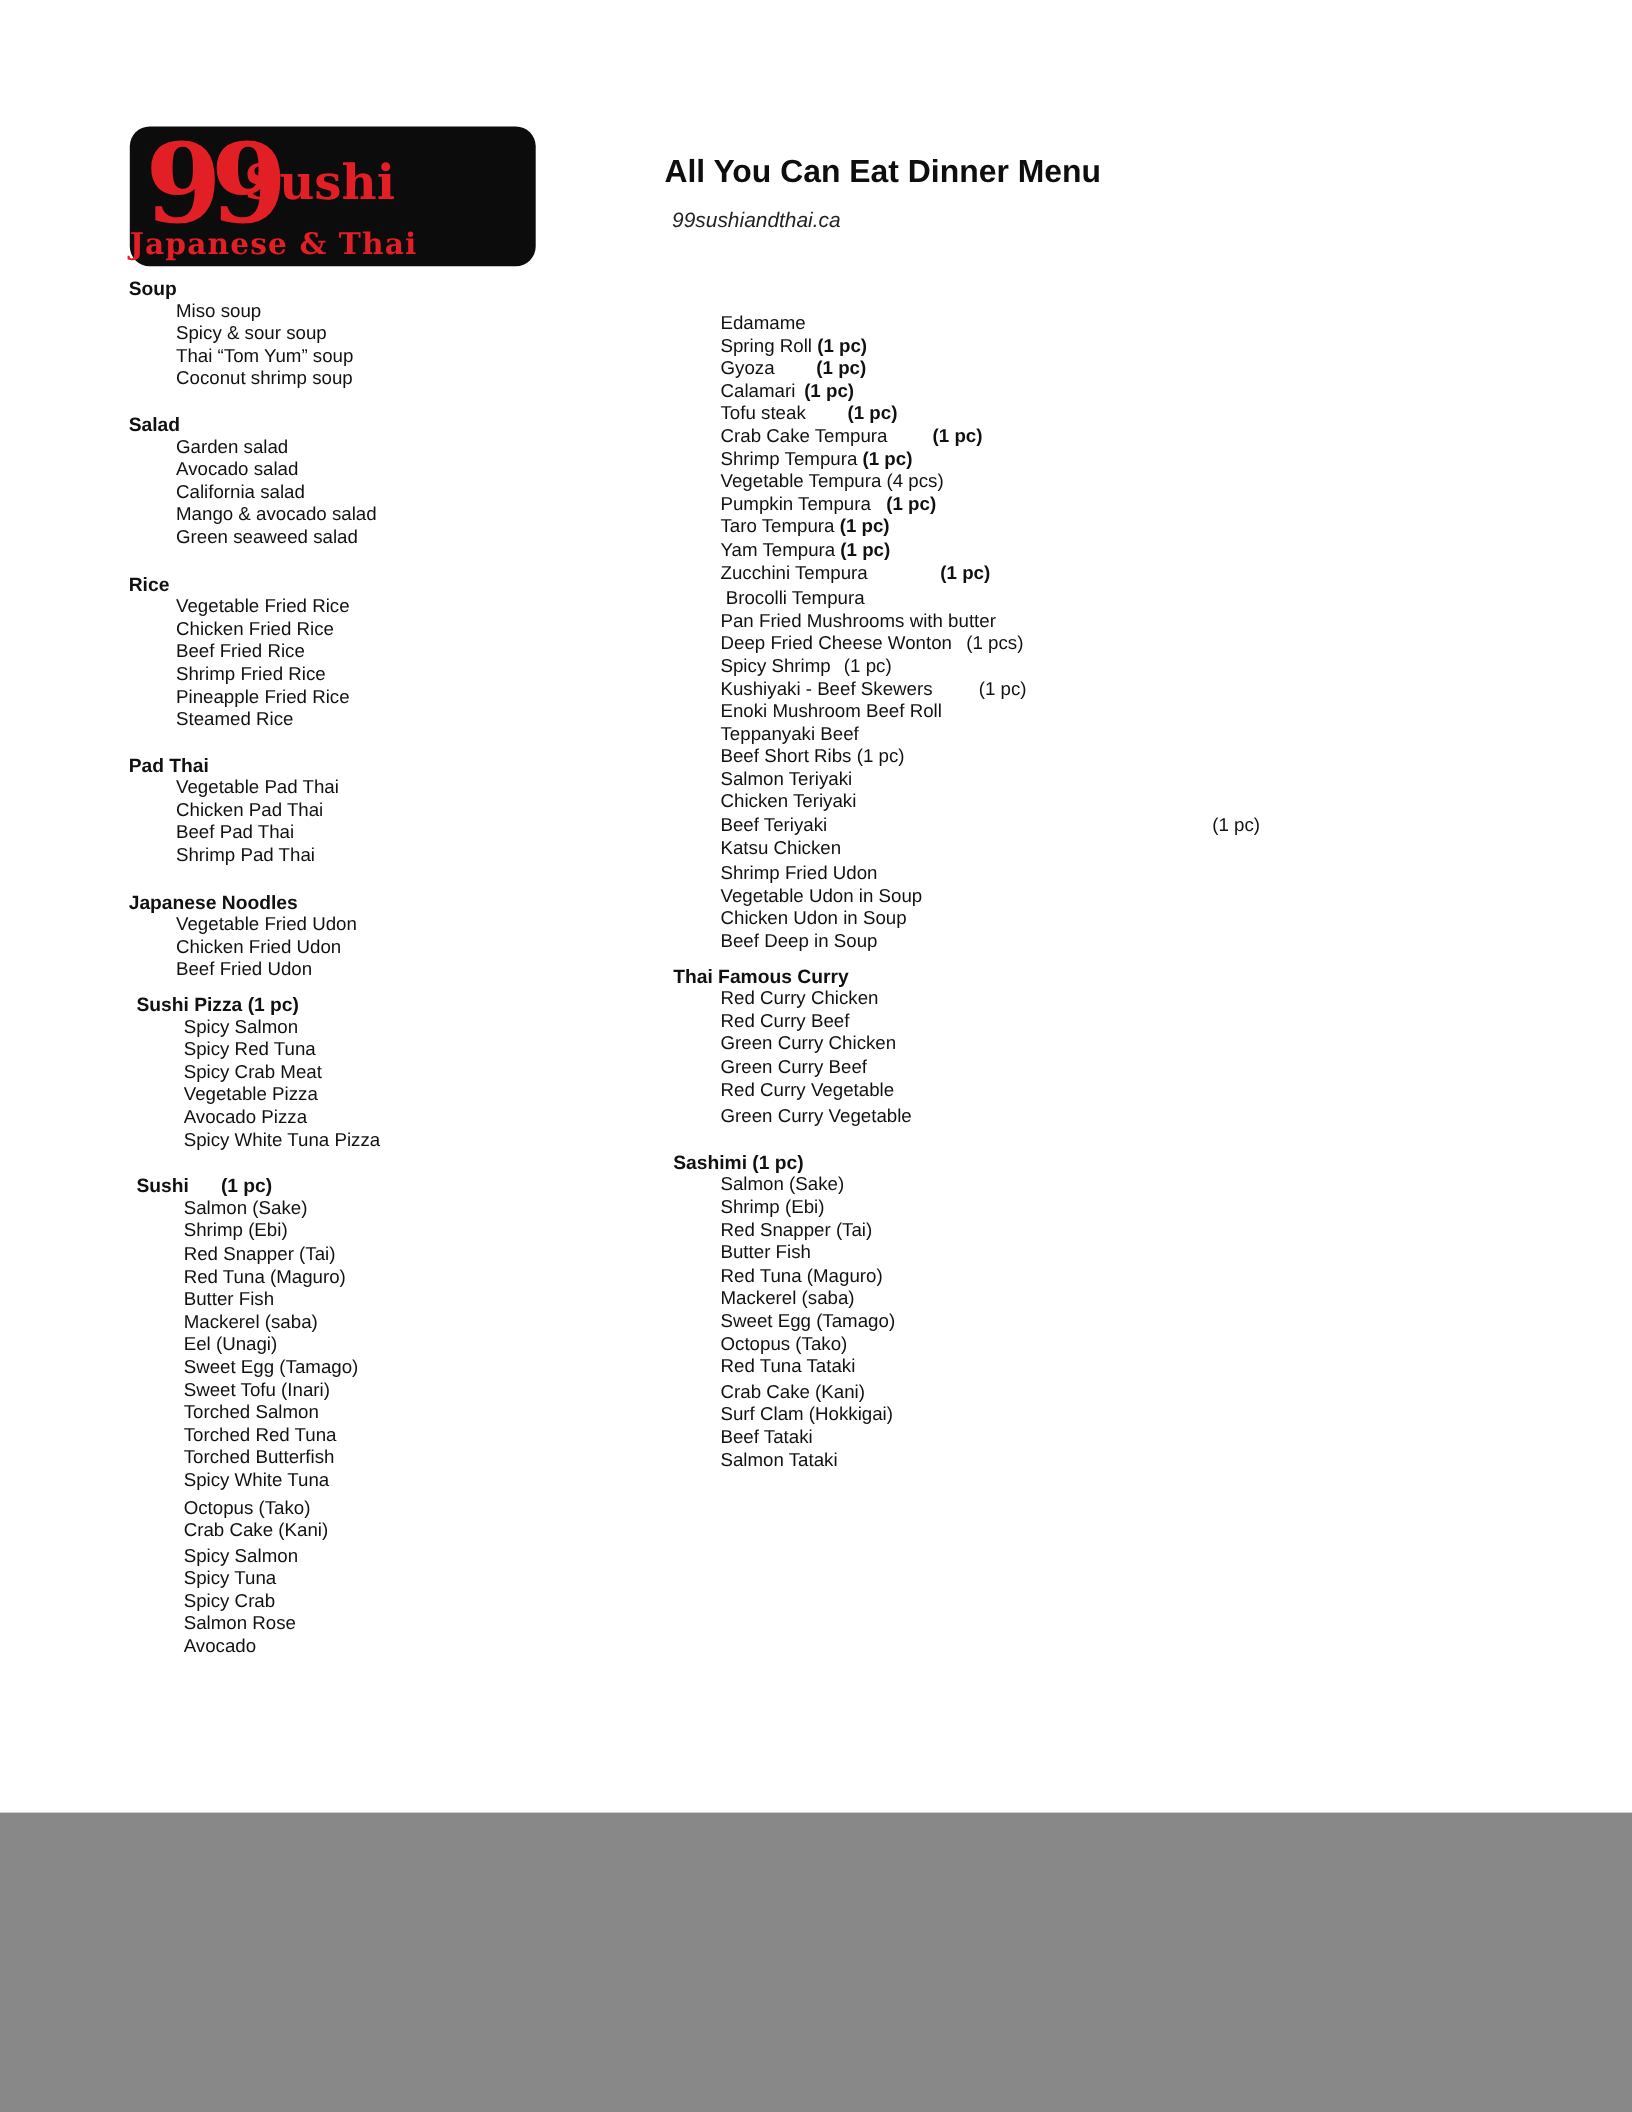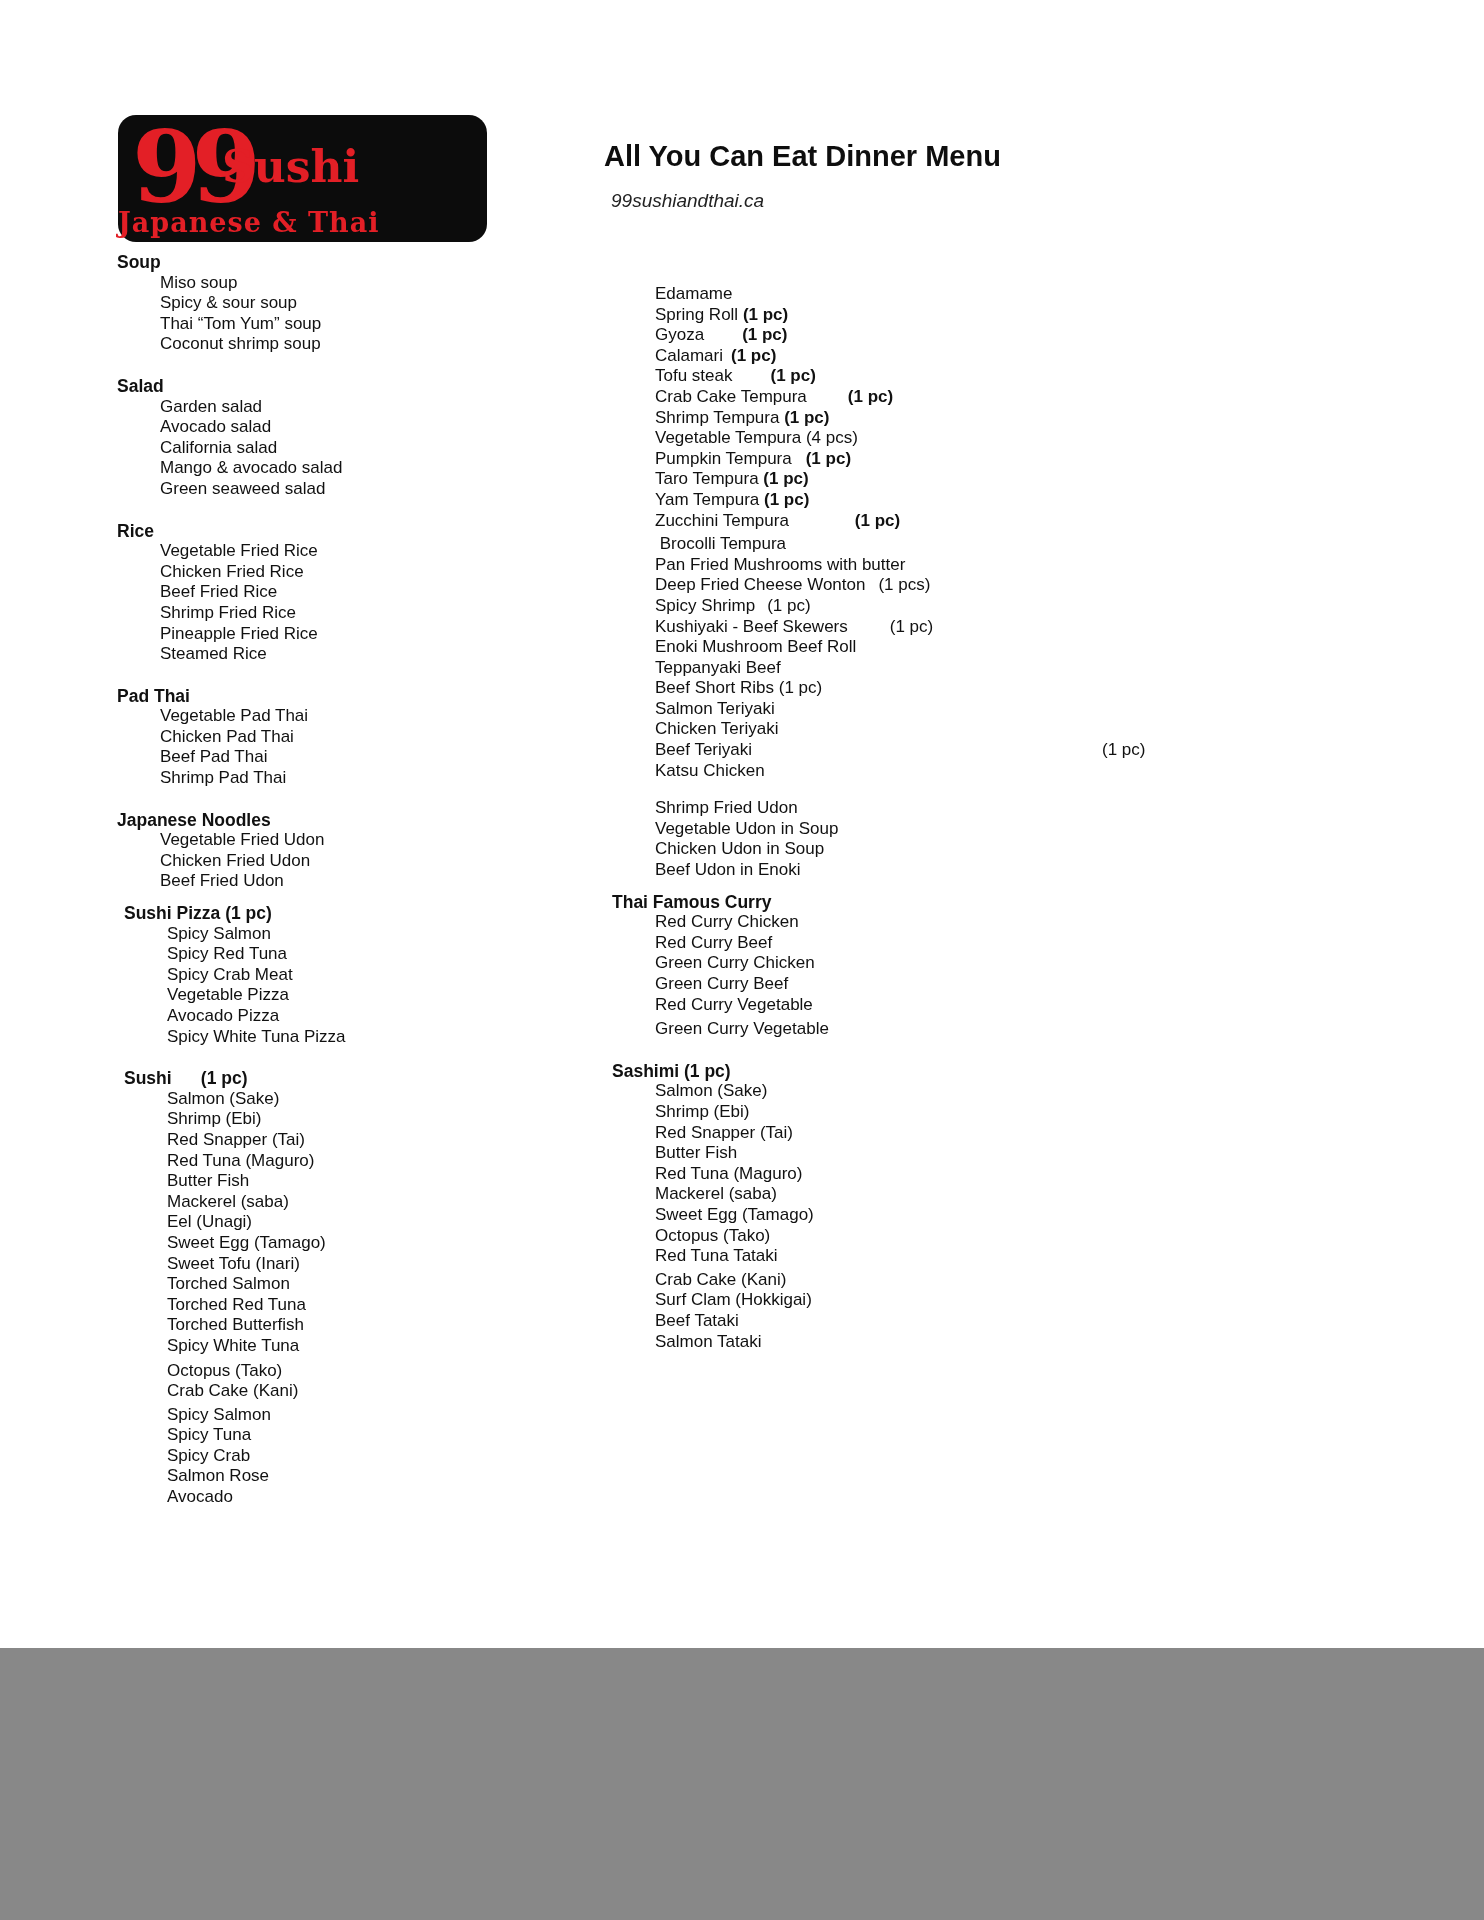--- a/index.html
+++ b/index.html
@@ -208,24 +208,24 @@
             <li><span>Deep Fried Cheese Wonton</span><span class="qty" style="margin-left: 13px;">(1 pcs)</span></li>
             <li><span>Spicy Shrimp</span><span class="qty" style="margin-left: 12px;">(1 pc)</span></li>
             <li><span>Kushiyaki - Beef Skewers</span><span class="qty" style="margin-left: 42px;">(1 pc)</span></li>
             <li><span>Enoki Mushroom Beef Roll</span></li>
             <li><span>Teppanyaki Beef</span></li>
             <li><span>Beef Short Ribs (1 pc)</span></li>
             <li><span>Salmon Teriyaki</span></li>
             <li><span>Chicken Teriyaki</span></li>
             <li><span>Beef Teriyaki</span><span class="qty" style="margin-left: 350px;">(1 pc)</span></li>
             <li><span>Katsu Chicken</span></li>
-            <li style="margin-top: 17px;"><span>Shrimp Fried Udon</span></li>
+            <li style="margin-top: 3px;"><span>Shrimp Fried Udon</span></li>
             <li><span>Vegetable Udon in Soup</span></li>
             <li><span>Chicken Udon in Soup</span></li>
-            <li><span>Beef Udon in Enoki</span></li>
+            <li><span>Beef Deep in Soup</span></li>
           </ul>
         </section>
         <section class="section tight">
           <div class="sec-title">Thai Famous Curry</div>
           <ul>
             <li><span>Red Curry Chicken</span></li>
             <li><span>Red Curry Beef</span></li>
             <li><span>Green Curry Chicken</span></li>
             <li><span>Green Curry Beef</span></li>
             <li><span>Red Curry Vegetable</span></li>

